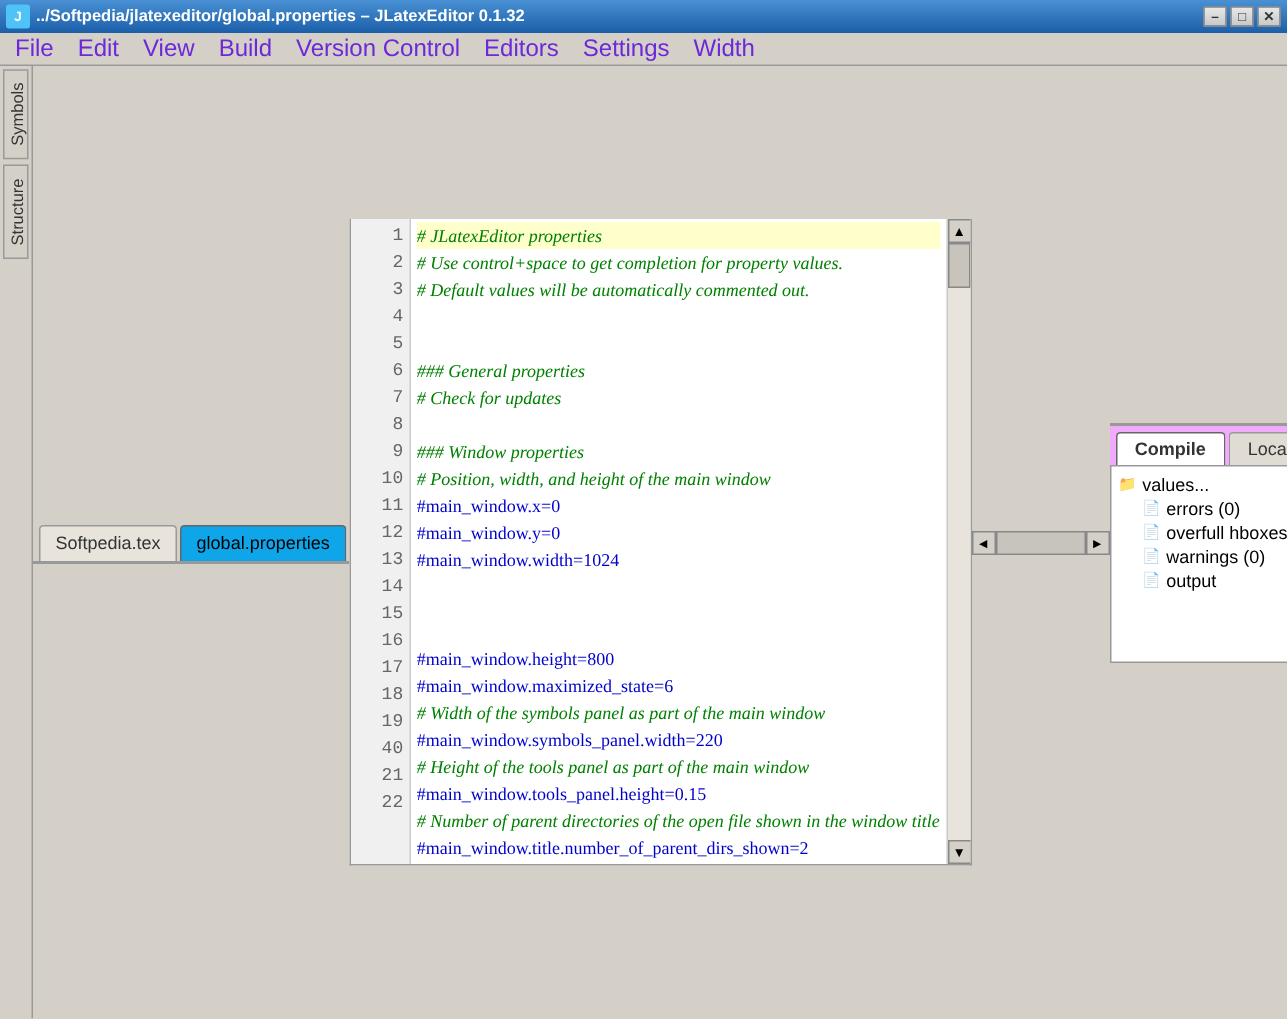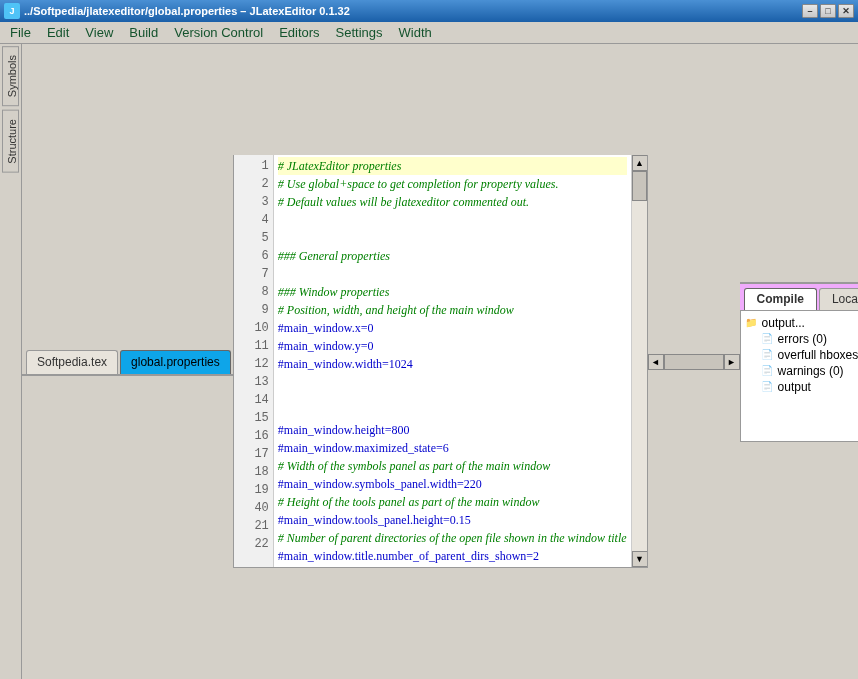--- a/index.html
+++ b/index.html
@@ -67,22 +67,22 @@
       background: #d4d0c8;
       height: 22px;
       display: flex;
       align-items: center;
       border-bottom: 1px solid #999;
       padding: 0 2px;
     }
     .menu-item {
       padding: 2px 8px;
       cursor: pointer;
-      font-size: 13px;
-      color: #14532d;
+      font-size: 16px;
+      color: #6d28d9;
       height: 100%;
       display: flex;
       align-items: center;
     }
 
     
     #main-content {
       display: flex;
       height: calc(679px - 22px - 22px);
       background: #d4d0c8;
@@ -375,25 +375,26 @@
           <span class="line-num">16</span>
           <span class="line-num">17</span>
           <span class="line-num">18</span>
           <span class="line-num">19</span>
           <span class="line-num">40</span>
           <span class="line-num">21</span>
           <span class="line-num">22</span>
         </div>
       <div id="code-content">
       <div class="code-line" style="background: rgb(255, 255, 204); color: rgb(0, 128, 0); font-style: italic;"># JLatexEditor properties</div>
-          <div class="code-line" style="color: rgb(0, 128, 0); font-style: italic;"># Use global+space to get completion for property values.</div>
-          <div class="code-line" style="color: rgb(0, 128, 0); font-style: italic;"># Default values will be jlatexeditor commented out.</div>
+          <div class="code-line" style="color: rgb(0, 128, 0); font-style: italic;"># Use control+space to get completion for property values.</div>
+          <div class="code-line" style="color: rgb(0, 128, 0); font-style: italic;"># Default values will be automatically commented out.</div>
           <div class="code-line"> </div>
           <div class="code-line"> </div>
           <div class="code-line" style="color: rgb(0, 128, 0); font-style: italic;">### General properties</div>
+          <div class="code-line" style="color: rgb(0, 128, 0); font-style: italic;"># Check for updates</div>
           <div class="code-line"> </div>
           <div class="code-line" style="color: rgb(0, 128, 0); font-style: italic;">### Window properties</div>
           <div class="code-line" style="color: rgb(0, 128, 0); font-style: italic;"># Position, width, and height of the main window</div>
           <div class="code-line" style="color: rgb(0, 0, 204);">#main_window.x=0</div>
           <div class="code-line" style="color: rgb(0, 0, 204);">#main_window.y=0</div>
           <div class="code-line" style="color: rgb(0, 0, 204);">#main_window.width=1024</div>
           <div class="code-line" style="color: rgb(0, 0, 204); margin-top: 48px;">#main_window.height=800</div>
           <div class="code-line" style="color: rgb(0, 0, 204);">#main_window.maximized_state=6</div>
           <div class="code-line" style="color: rgb(0, 128, 0); font-style: italic;"># Width of the symbols panel as part of the main window</div>
           <div class="code-line" style="color: rgb(0, 0, 204);">#main_window.symbols_panel.width=220</div>
@@ -425,21 +426,21 @@
           <span>Compile</span>
         </div>
         <div class="bottom-tab">
           <span>Local History</span>
         </div>
       </div>
       <div id="bottom-content">
         <div id="compile-tree">
           <div class="tree-item">
             <span class="tree-icon folder">📁</span>
-            <span>output...</span>
+            <span>values...</span>
           </div>
           <div class="tree-children">
             <div class="tree-item">
               <span class="tree-icon file">📄</span>
               <span>errors (0)</span>
             </div>
             <div class="tree-item">
               <span class="tree-icon file">📄</span>
               <span>overfull hboxes (0)</span>
             </div>

